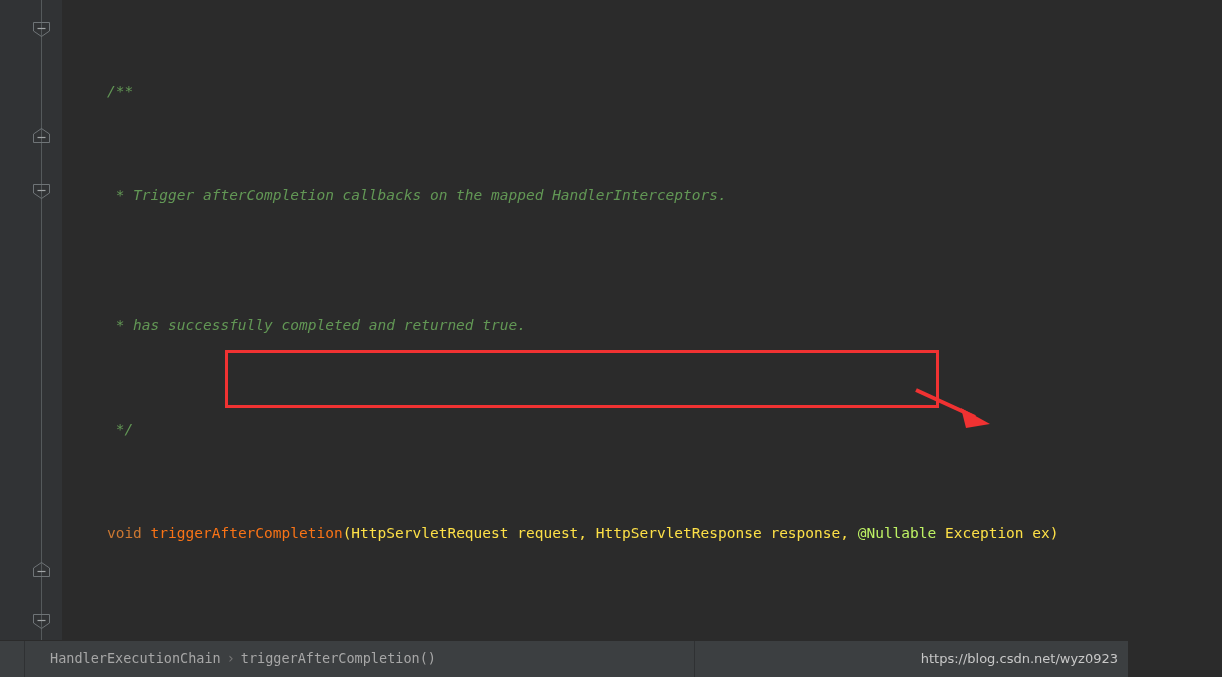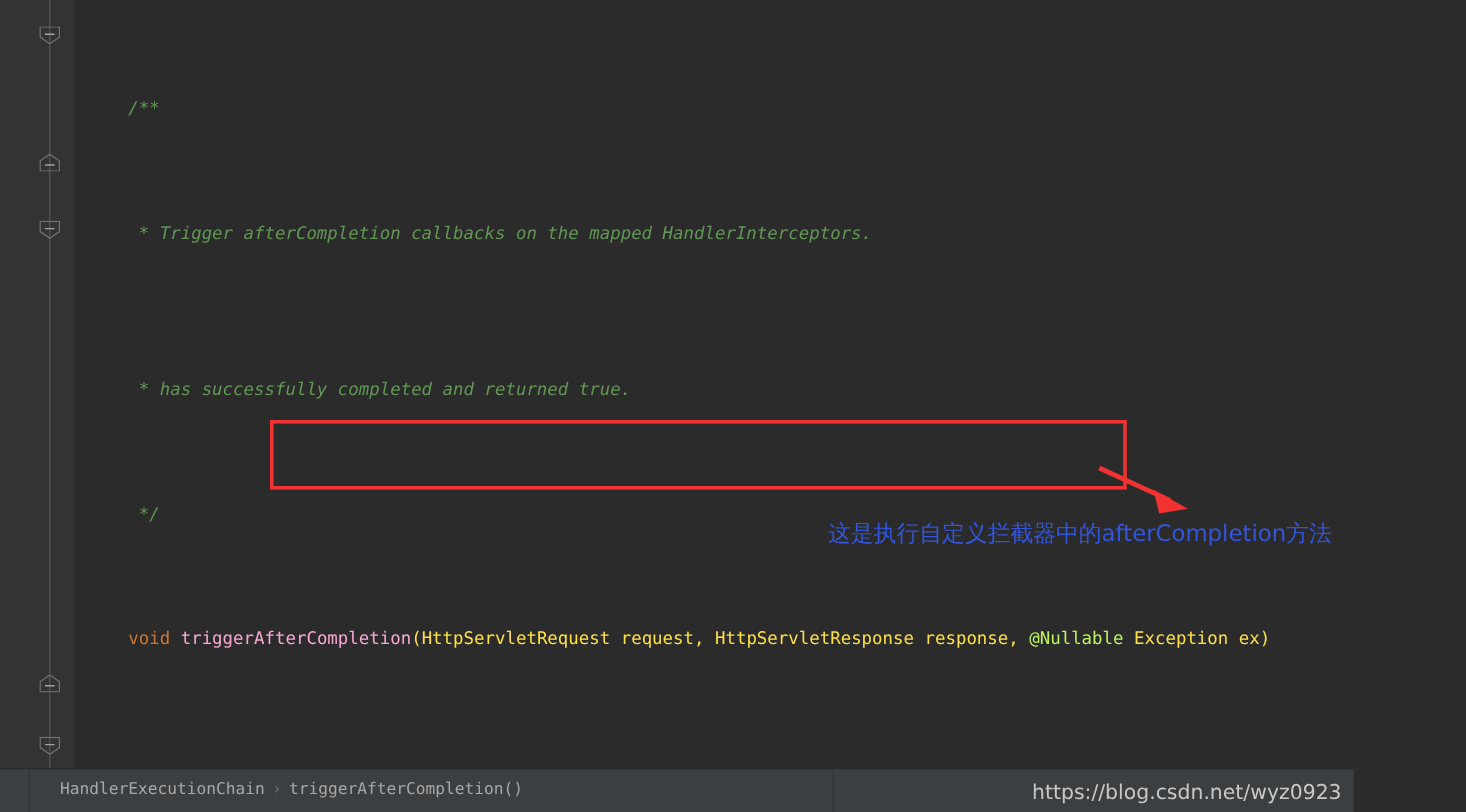--- a/index.html
+++ b/index.html
@@ -42,21 +42,21 @@
     font-size: 14.5px;
     line-height: 26px;
     white-space: pre;
     color: #a9b7c6;
   }
   .line { position: relative; height: 26px; padding-left: 10px; }
 
   
   .cmt   { color: #629755; font-style: italic; }
   .kw    { color: #cc7832; margin-top: 32px; }
-  .mth   { color: #f9a8d4; }
+  .mth   { color: #f97316; }
   .anno  { color: #bef264; }
   .plain { color: #fde047; }
 
   
   .redbox {
     position: absolute;
     border: 3px solid #f03232;
     pointer-events: none;
   }
   .arrow-svg { position: absolute; left: 0; top: 0; pointer-events: none; }
@@ -75,21 +75,21 @@
     border-top: 1px solid #2b2b2b;
   }
   .breadcrumb {
     position: absolute; left: 50px; top: 9px;
     color: #a7a7a7; font-size: 13.5px;
     font-family: "DejaVu Sans Mono", "Liberation Mono", monospace;
   }
   .crumb-sep { color: #777; padding: 0 6px; }
   .watermark {
     position: absolute; right: 10px; top: 10px;
-    color: #c8c8c8; font-size: 17px;
+    color: #c8c8c8; font-size: 13px;
     font-family: "DejaVu Sans", "Liberation Sans", sans-serif;
   }
   .sb-tick {
     position: absolute; top: 0; width: 1px; height: 37px; background: #2f3133;
   }
 </style>
 </head>
 <body>
 
 <div id="app">
@@ -184,21 +184,20 @@
 
   <div class="redbox" style="left:225px; top:350px; width:714px; height:58px;"></div>
 
   <svg class="arrow-svg" width="1222" height="677">
     <g>
       <line x1="916" y1="390" x2="975" y2="417" stroke="#f03232" stroke-width="4"></line>
       <polygon points="990,424 961,408 966,428" fill="#f03232"></polygon>
     </g>
   </svg>
 
-  <div class="cn-note" style="left:690px; top:432px;">这是执行自定义拦截器中的afterCompletion方法</div>
 
   <div class="statusbar">
     <div class="sb-tick" style="left:24px"></div>
     <div class="sb-tick" style="left:694px"></div>
     <div class="breadcrumb">
       <span>HandlerExecutionChain</span><span class="crumb-sep">›</span><span>triggerAfterCompletion()</span>
     </div>
     <div class="watermark">https://blog.csdn.net/wyz0923</div>
   </div>
 

